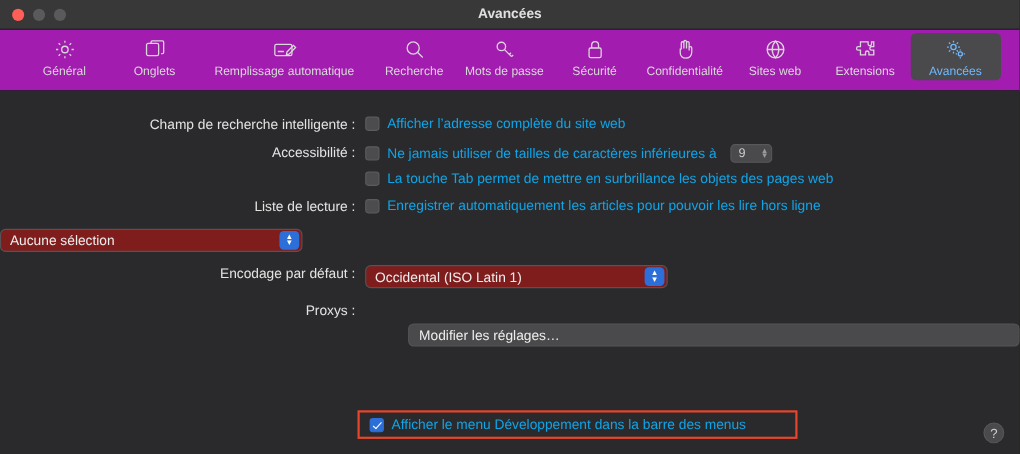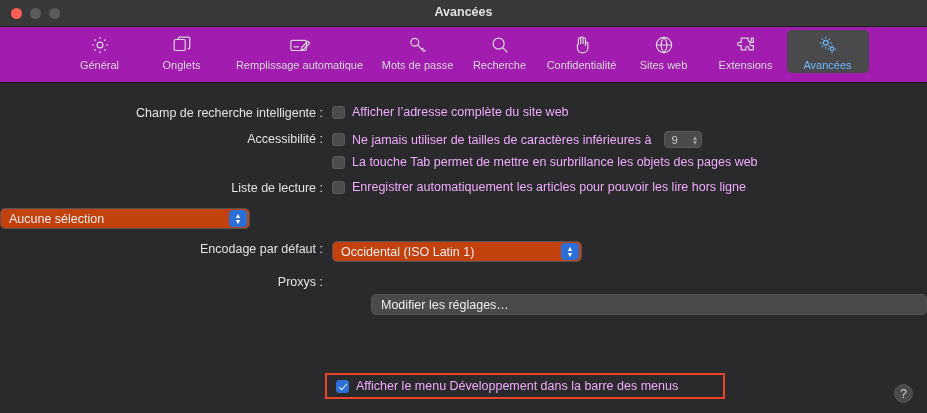--- a/index.html
+++ b/index.html
@@ -124,21 +124,21 @@
     flex-direction: column;
     gap: 7px;
   }
   .check-line {
     display: flex;
     align-items: center;
     gap: 7px;
   }
   .check-text {
     font-size: 12.5px;
-    color: #f0abfc;
+    color: #0ea5e9;
     text-align: right;
   }
 
   .checkbox {
     width: 13px;
     height: 13px;
     border-radius: 3px;
     background: #4c4c4e;
     border: 1px solid #5b5b5d;
     box-sizing: border-box;
@@ -189,23 +189,23 @@
     flex-direction: column;
     line-height: 5px;
     font-size: 7px;
     color: #9a9a9a;
     margin-left: 4px;
   }
 
   
   .popup {
     position: relative;
-    width: 250px;
+    width: 275px;
     height: 21px;
-    background: #c2410c;
+    background: #7f1d1d;
     border: 1px solid #545456;
     border-radius: 5px;
     display: flex;
     align-items: center;
     padding: 0 26px 0 8px;
     font-size: 12.5px;
     color: #ededed;
     box-sizing: border-box;
   }
   .popup .chev {
@@ -316,37 +316,46 @@
           <path d="M6 14h6"></path>
           <path d="M15 14.5l6.5-6.6 2.1 2.1-6.5 6.6-2.6.6z" fill="none"></path>
         </svg>
       </span>
       <span class="tb-label">Remplissage automatique</span>
     </div>
 
     <div class="tb-item">
       <span class="tb-icon">
         <svg width="22" height="22" viewBox="0 0 24 24" fill="none" stroke="#d8d8d8" stroke-width="1.3">
+          <circle cx="10.5" cy="10.5" r="6"></circle>
+          <path d="M15 15l5 5"></path>
+        </svg>
+      </span>
+      <span class="tb-label">Recherche</span>
+    </div>
+
+    <div class="tb-item">
+      <span class="tb-icon">
+        <svg width="22" height="22" viewBox="0 0 24 24" fill="none" stroke="#d8d8d8" stroke-width="1.3">
           <circle cx="8.5" cy="9" r="4.2"></circle>
           <path d="M11.4 11.9l7.2 7.2M16.4 16.9l1.6-1.6M18.6 19.1l1.6-1.6"></path>
         </svg>
       </span>
       <span class="tb-label">Mots de passe</span>
     </div>
 
     <div class="tb-item">
       <span class="tb-icon">
         <svg width="22" height="22" viewBox="0 0 24 24" fill="none" stroke="#d8d8d8" stroke-width="1.3">
-          <circle cx="10.5" cy="10.5" r="6"></circle>
-          <path d="M15 15l5 5"></path>
-        </svg>
-      </span>
-      <span class="tb-label">Recherche</span>
-    </div>
-
+          <rect x="6" y="10.5" width="12" height="9.5" rx="1.6"></rect>
+          <path d="M8.6 10.5V7.6a3.4 3.4 0 0 1 6.8 0v2.9"></path>
+        </svg>
+      </span>
+      <span class="tb-label">Sécurité</span>
+    </div>
 
     <div class="tb-item">
       <span class="tb-icon">
         <svg width="22" height="22" viewBox="0 0 24 24" fill="none" stroke="#d8d8d8" stroke-width="1.3">
           <path d="M8 12V5.6a1.3 1.3 0 0 1 2.6 0V11M10.6 11V4.4a1.3 1.3 0 0 1 2.6 0V11M13.2 11V5.4a1.3 1.3 0 0 1 2.6 0V13M15.8 10.4a1.3 1.3 0 0 1 2.6 0v4.2c0 3.4-2.4 6-5.8 6s-5.6-1.9-5.6-5.2V11"></path>
         </svg>
       </span>
       <span class="tb-label">Confidentialité</span>
     </div>
 

